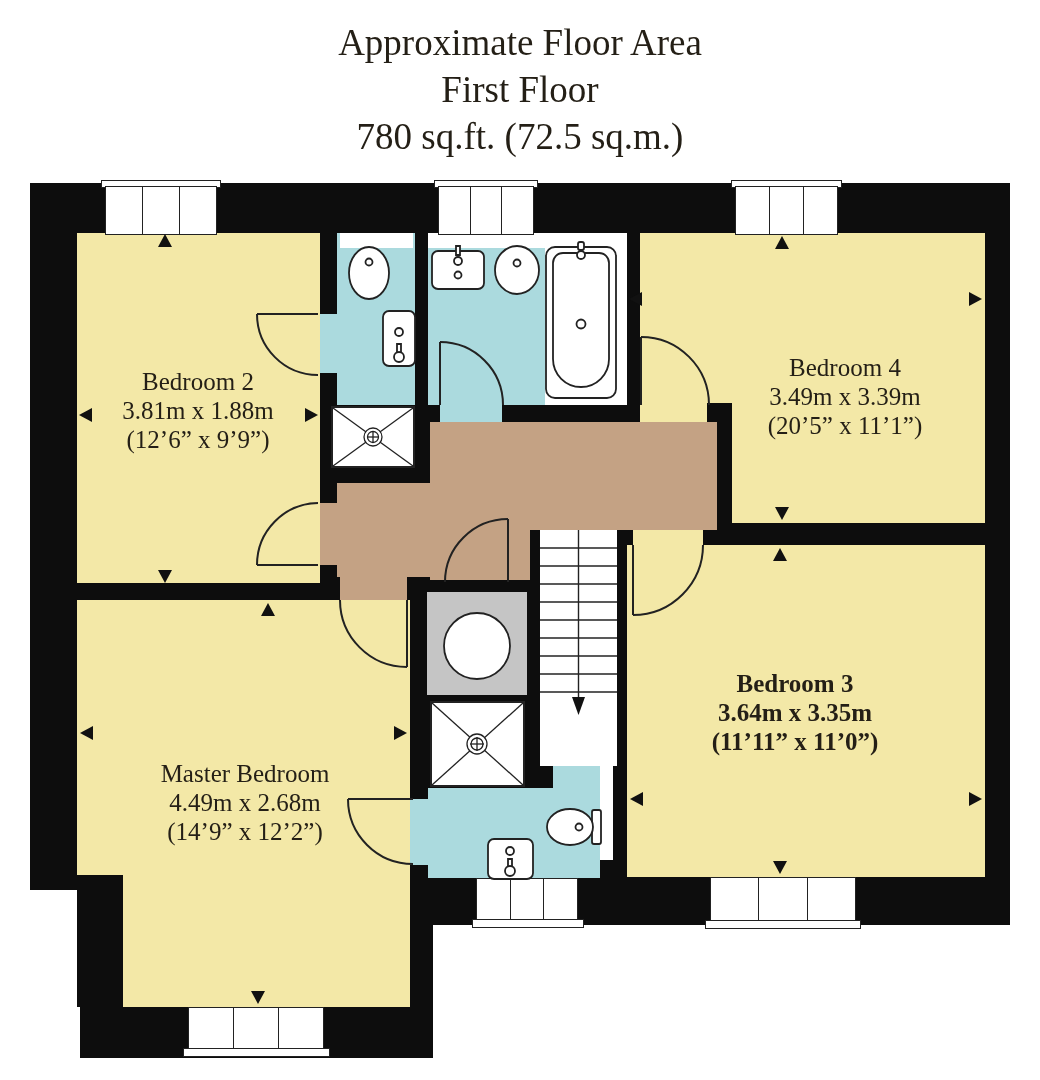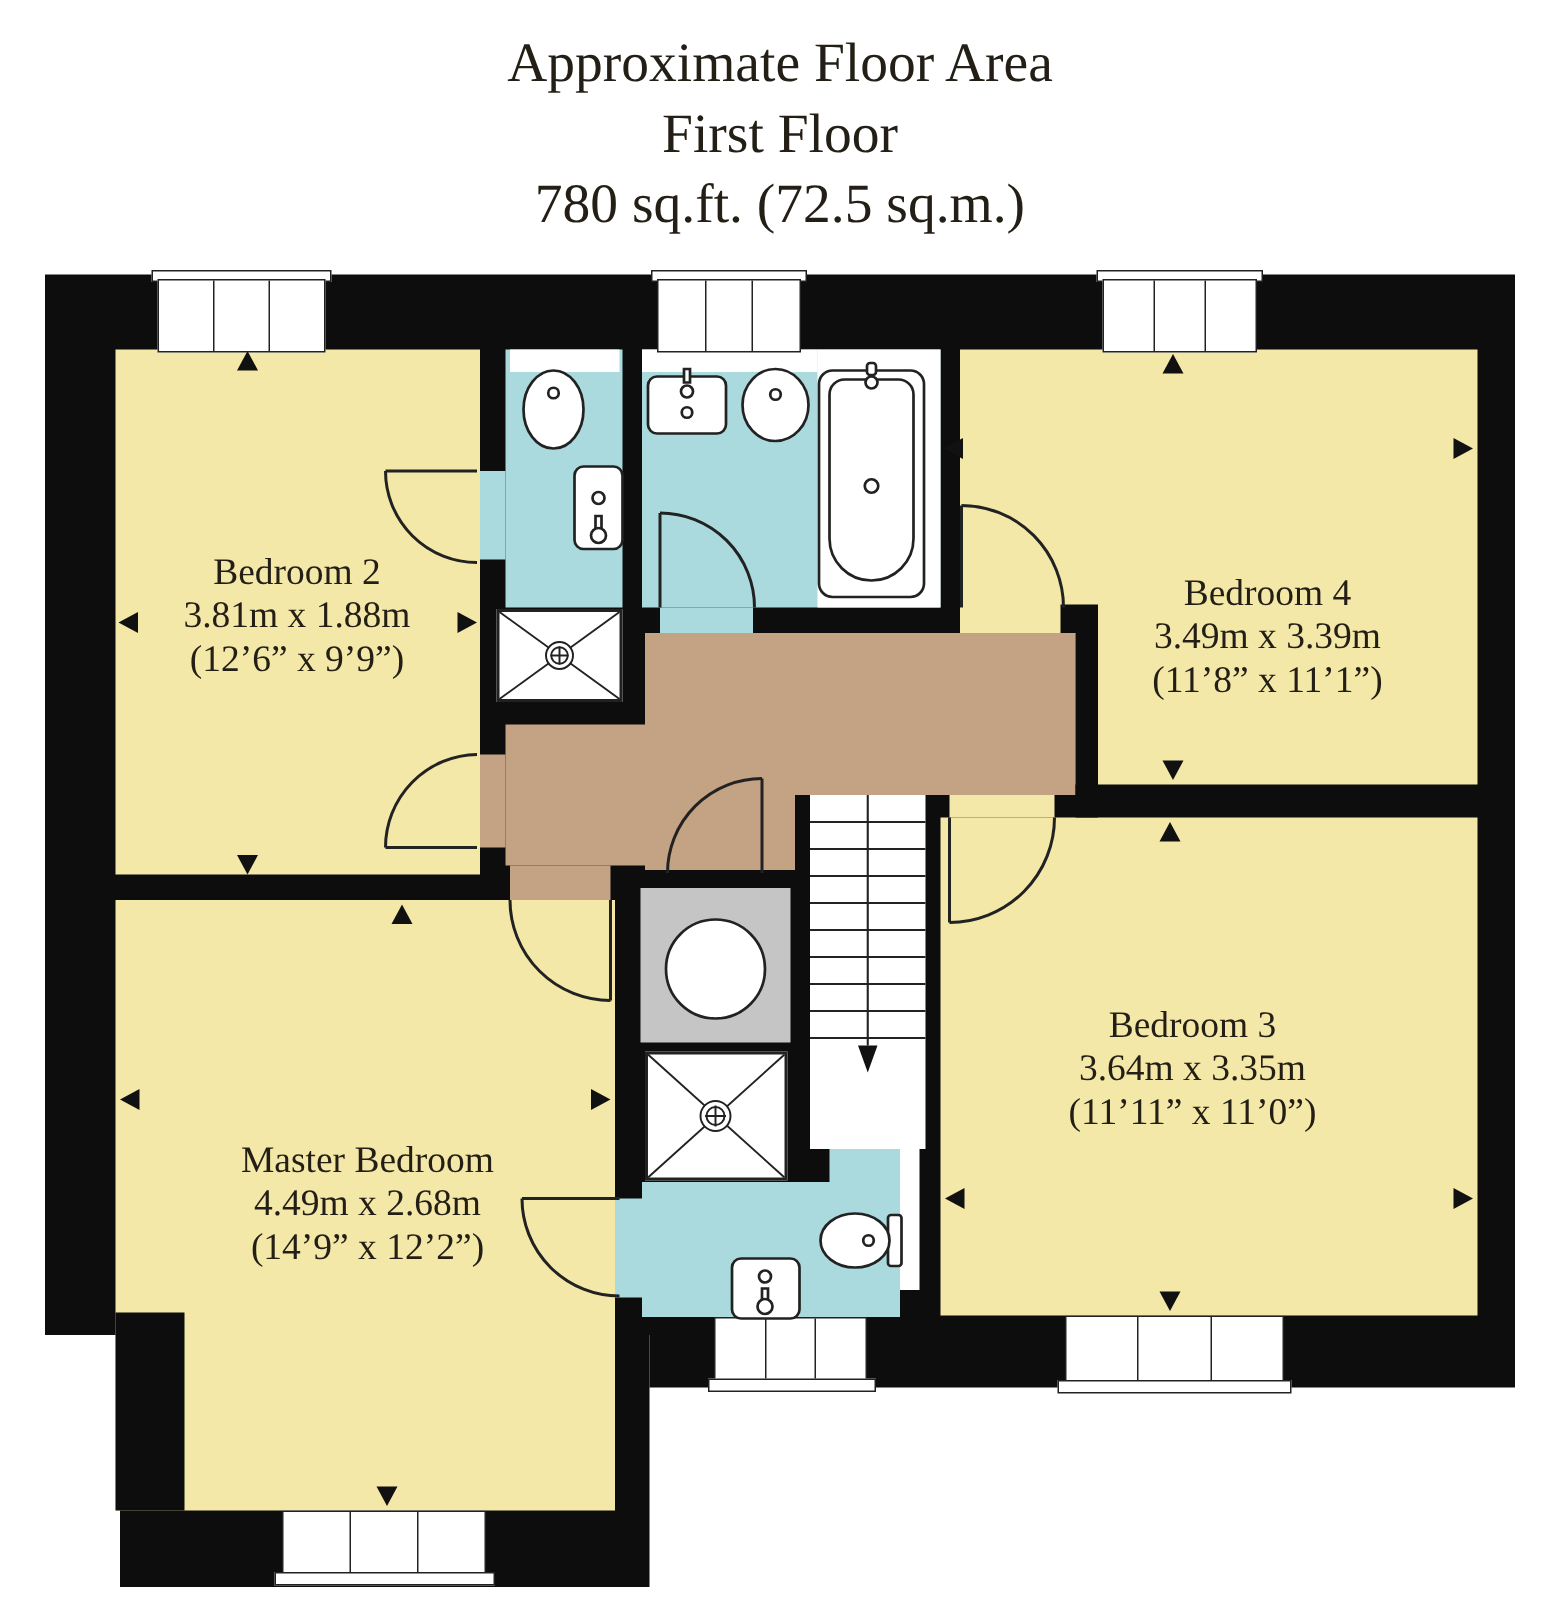--- a/index.html
+++ b/index.html
@@ -236,26 +236,26 @@
       <polygon points="93,726 93,740 80,733"></polygon>
       <polygon points="394,726 394,740 407,733"></polygon>
     </g>
   </svg>
 
   <div class="label" style="left:60px;top:367px;width:276px;">
     <div>Bedroom 2</div>
     <div>3.81m x 1.88m</div>
     <div>(12’6” x 9’9”)</div>
   </div>
-  <div class="label" style="left:715px;top:353px;width:260px;margin-top:28px;">
+  <div class="label" style="left:715px;top:353px;width:260px;">
     <div>Bedroom 4</div>
     <div>3.49m x 3.39m</div>
-    <div>(11’8” x 11’1”)</div>
-  </div>
-  <div class="label" style="left:665px;top:669px;width:260px;">
+    <div>(20’5” x 11’1”)</div>
+  </div>
+  <div class="label" style="left:665px;top:669px;width:260px;font-weight:bold;">
     <div>Bedroom 3</div>
     <div>3.64m x 3.35m</div>
     <div>(11’11” x 11’0”)</div>
   </div>
   <div class="label" style="left:112px;top:759px;width:266px;">
     <div>Master Bedroom</div>
     <div>4.49m x 2.68m</div>
     <div>(14’9” x 12’2”)</div>
   </div>
 

